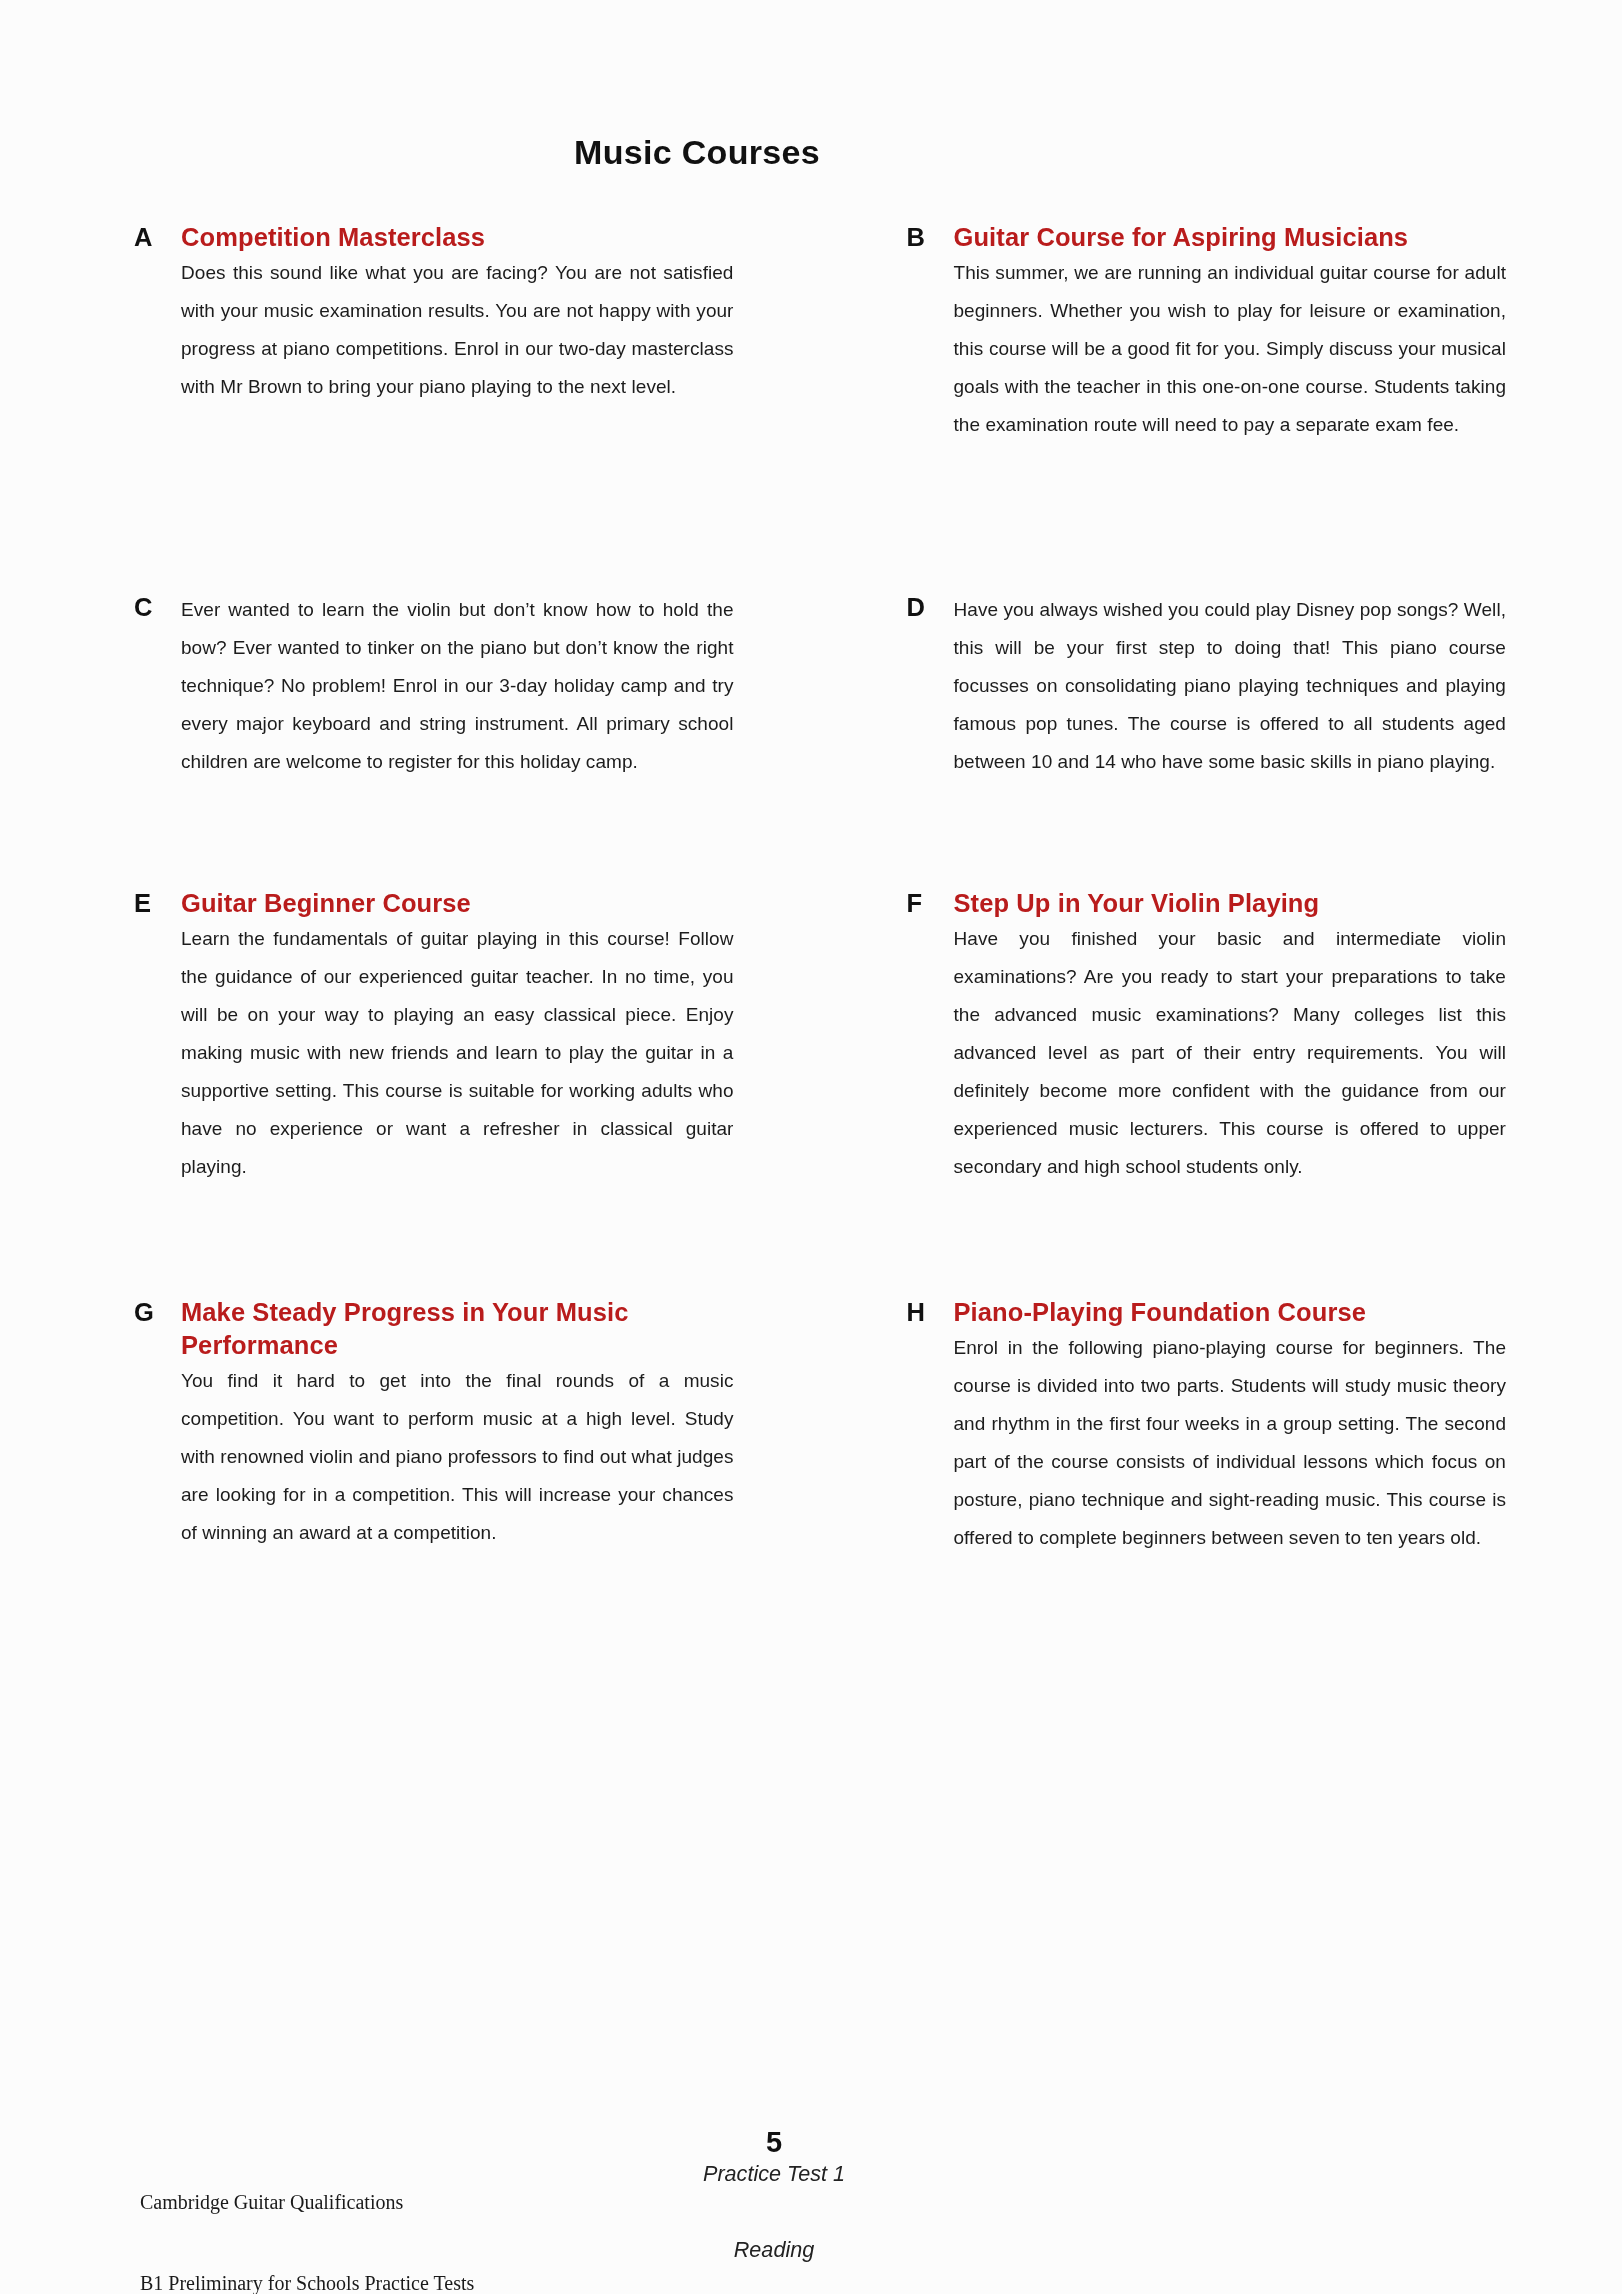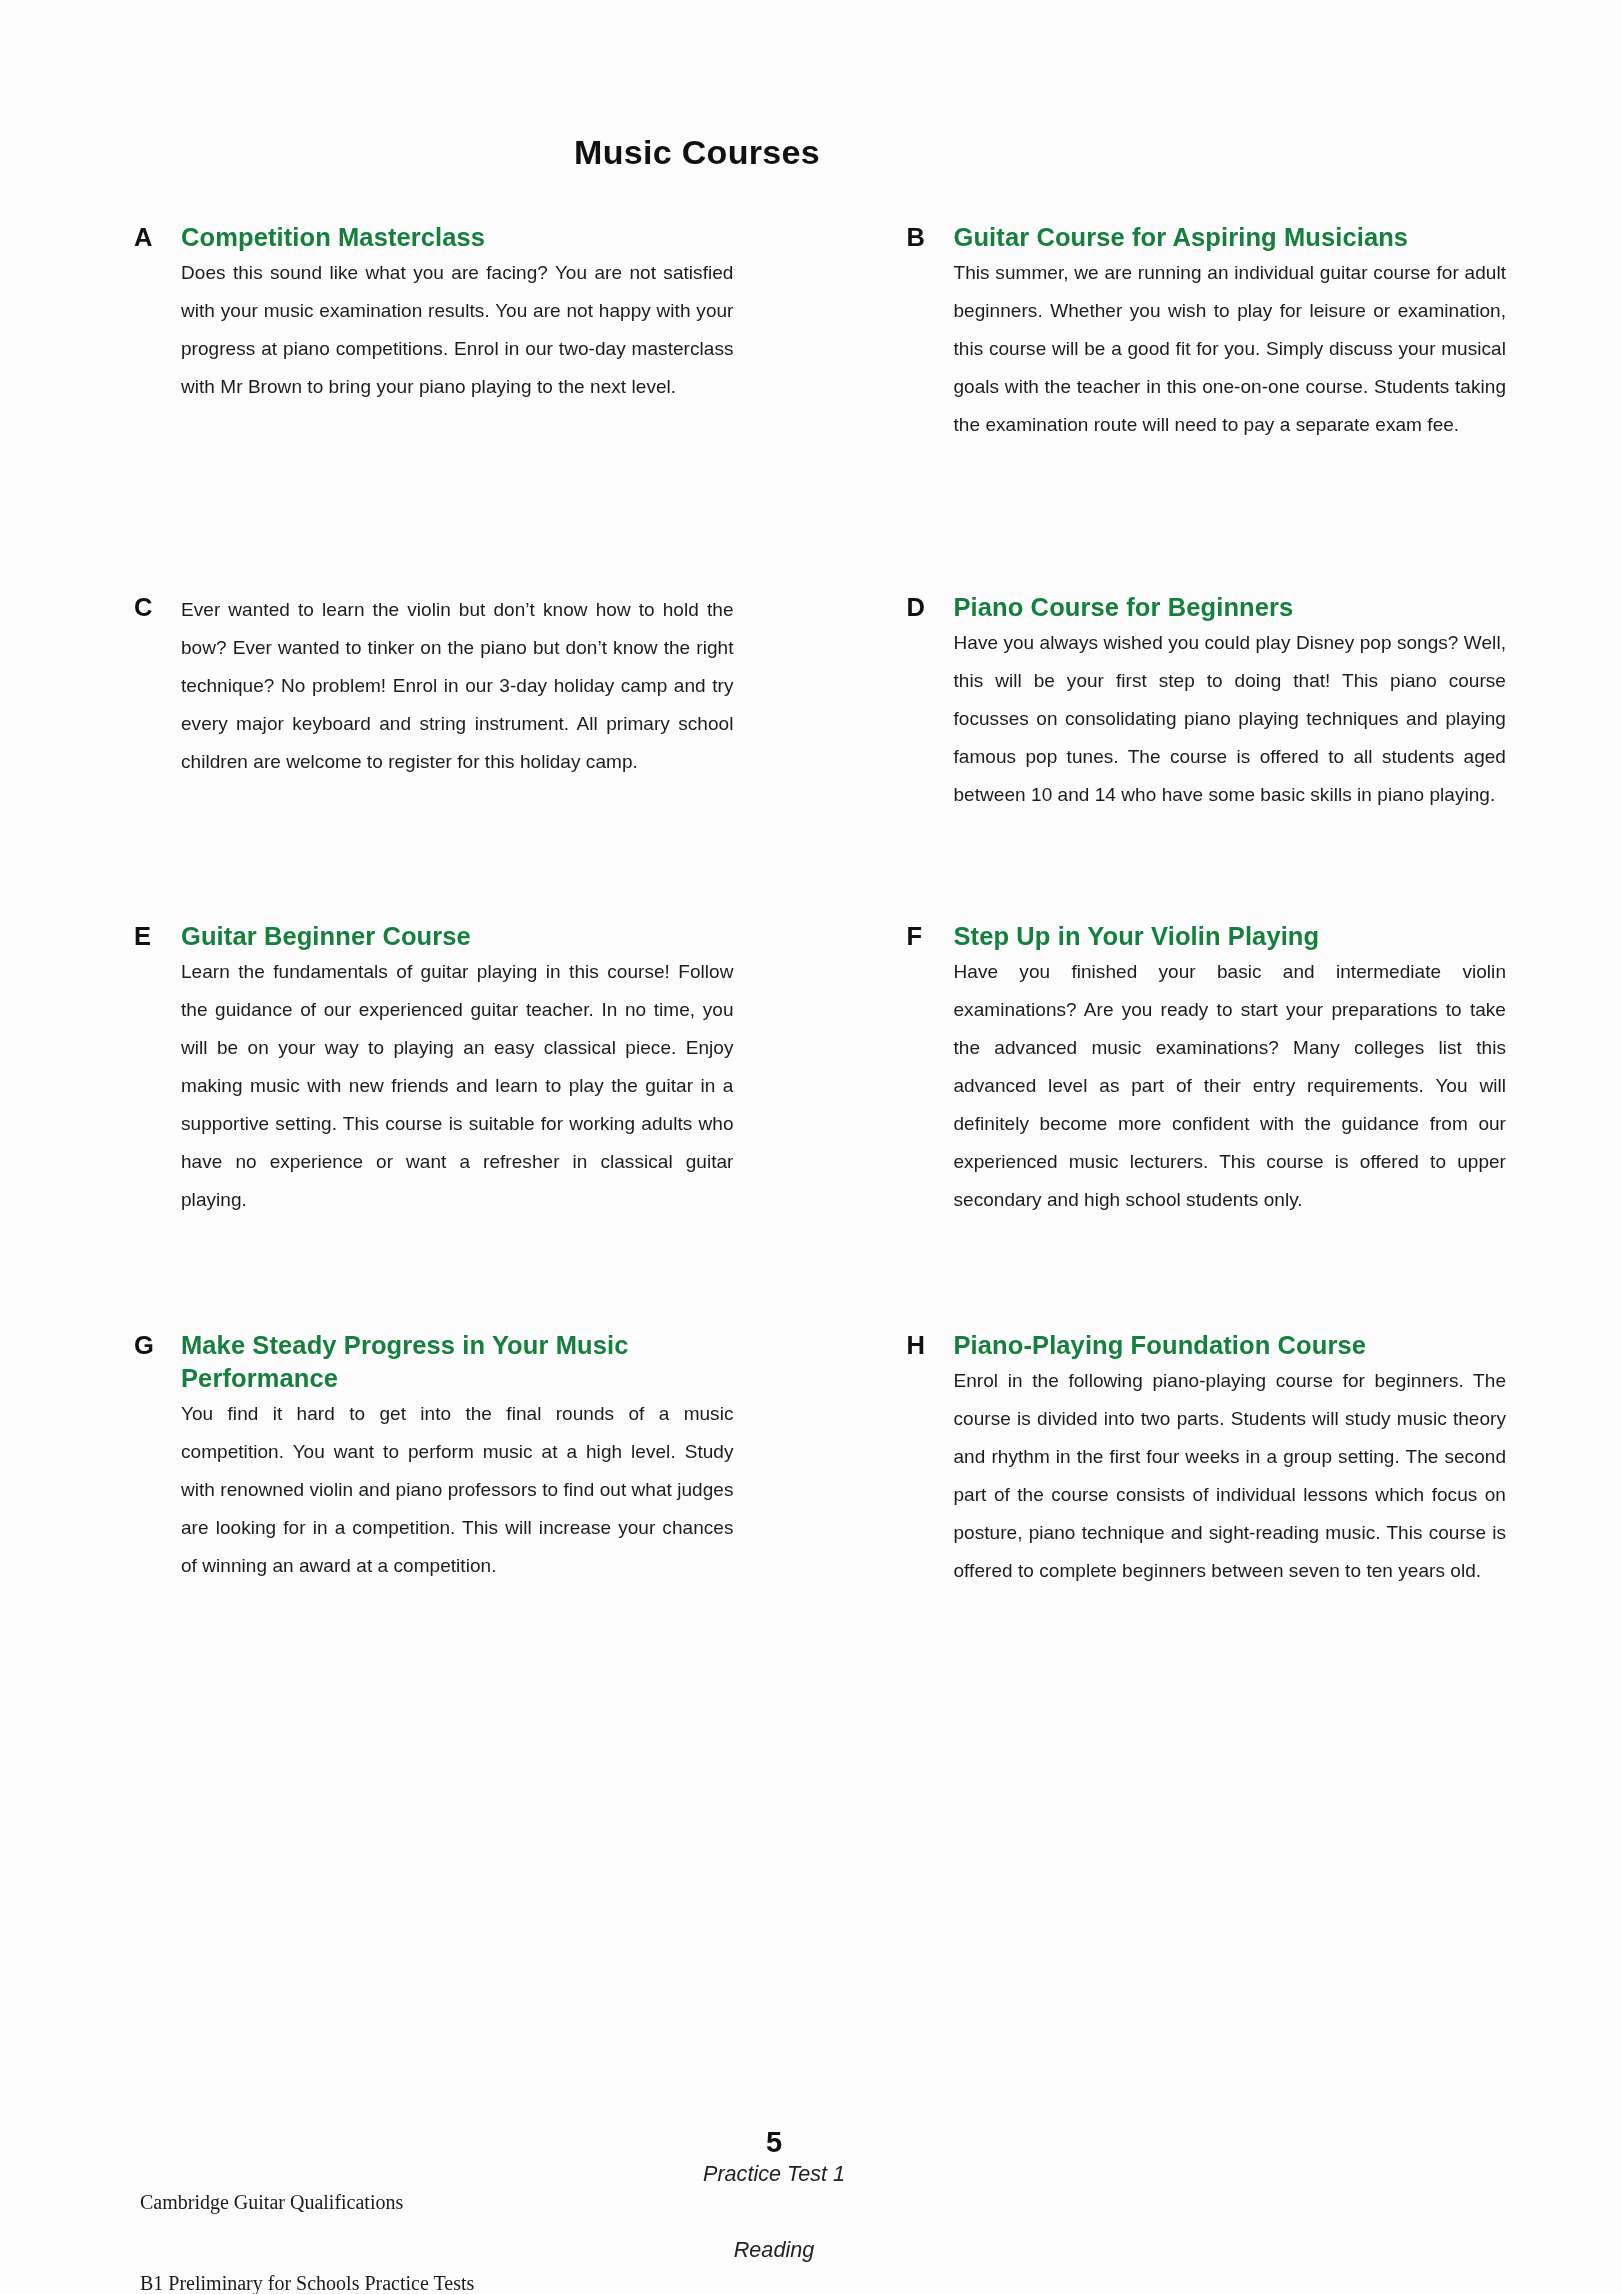--- a/index.html
+++ b/index.html
@@ -60,21 +60,21 @@
     color: #111111;
   }
   .item-body {
     flex: 1 1 auto;
     min-width: 0;
   }
   .item-heading {
     font-size: 25.5px;
     font-weight: bold;
     line-height: 33px;
-    color: #15803d;
+    color: #b91c1c;
     margin: 0 0 0 0;
     letter-spacing: 0.1px;
   }
   .item-text {
     font-size: 19px;
     line-height: 38px;
     text-align: justify;
     text-justify: inter-word;
     color: #1c1c1c;
     margin: 0;
@@ -168,21 +168,20 @@
           <div class="item-letter">C</div>
           <div class="item-body">
             <p class="item-text">Ever wanted to learn the violin but don’t know how to hold the bow? Ever wanted to tinker on the piano but don’t know the right technique? No problem! Enrol in our 3-day holiday camp and try every major keyboard and string instrument. All primary school children are welcome to register for this holiday camp.</p>
           </div>
         </div>
       </div>
       <div class="col right">
         <div class="item">
           <div class="item-letter">D</div>
           <div class="item-body">
-            <div class="item-heading">Piano Course for Beginners</div>
             <p class="item-text">Have you always wished you could play Disney pop songs? Well, this will be your first step to doing that! This piano course focusses on consolidating piano playing techniques and playing famous pop tunes. The course is offered to all students aged between 10 and 14 who have some basic skills in piano playing.</p>
           </div>
         </div>
       </div>
     </div>
 
     <div class="block-gap-2"></div>
 
     <div class="row">
       <div class="col left">

